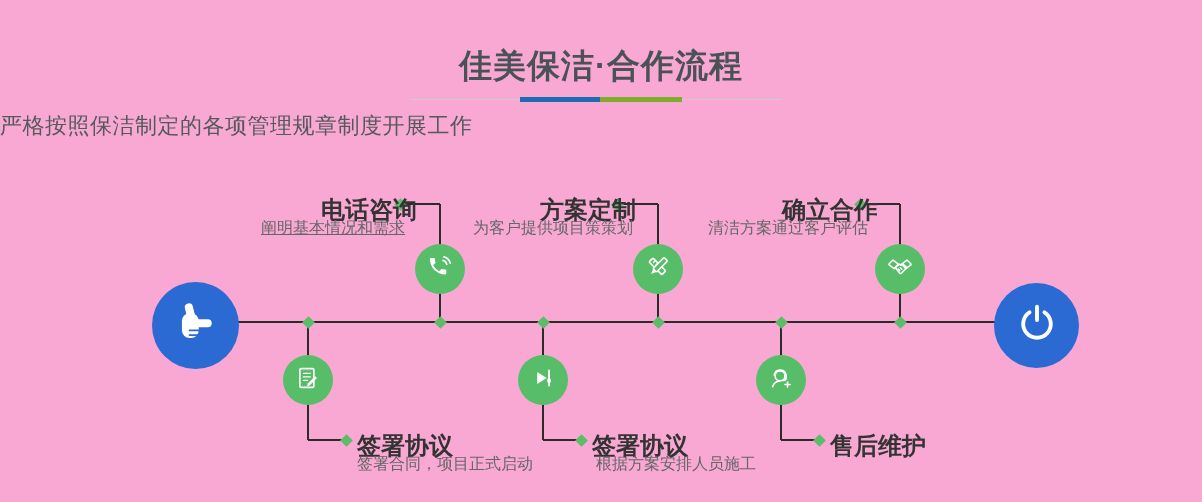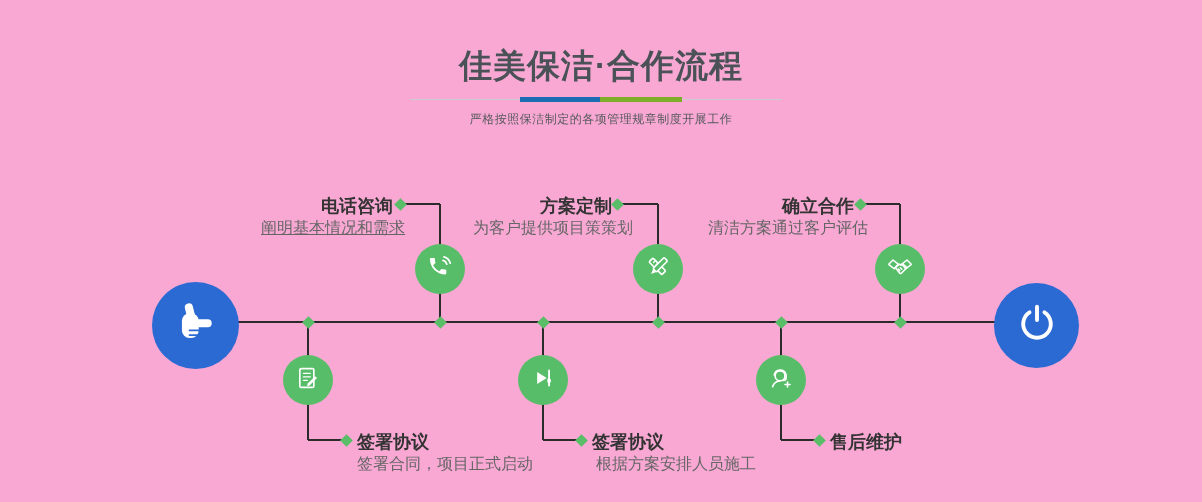--- a/index.html
+++ b/index.html
@@ -6,34 +6,34 @@
   body { font-family:"Liberation Sans","DejaVu Sans",sans-serif; background:#fff; }
   .canvas { position:relative; width:1202px; height:502px; background:#f9a8d4; overflow:hidden; }
 
   
   .main-title { position:absolute; top:44px; left:0; width:100%; text-align:center;
     font-size:33px; font-weight:bold; color:#4a5257; letter-spacing:1px; }
   .divider { position:absolute; left:410px; top:97px; width:372px; height:6px; }
   .divider .grayline { position:absolute; left:0; top:2px; width:100%; height:1px; background:#c9cdd0; }
   .divider .bluebar { position:absolute; left:110px; top:0; width:80px; height:5px; background:#1c6cb4; }
   .divider .greenbar { position:absolute; left:190px; top:0; width:82px; height:5px; background:#7ead28; }
-  .sub-title { position:absolute; top:111px; left:0; width:100%; text-align:center;
-    font-size:12px; color:#55595c; letter-spacing:0.5px; }
+  .sub-title { position:absolute; top:111px; left:0; width:100%; text-align:left;
+    font-size:22px; color:#55595c; letter-spacing:0.5px; }
 
   
   .hline { position:absolute; height:1.5px; background:#2b2b2b; }
   .vline { position:absolute; width:1.5px; background:#2b2b2b; }
   .diamond { position:absolute; width:9px; height:9px; background:#5abe68; transform:rotate(45deg); }
 
   .gcircle { position:absolute; width:50px; height:50px; border-radius:50%; background:#58bd68;
     display:flex; align-items:center; justify-content:center; z-index:2; }
   .bcircle { position:absolute; border-radius:50%; background:#2b6ad3;
     display:flex; align-items:center; justify-content:center; z-index:2; }
 
-  .step-title { position:absolute; font-size:18px; font-weight:bold; color:#333; white-space:nowrap; z-index:3; }
+  .step-title { position:absolute; font-size:24px; font-weight:bold; color:#333; white-space:nowrap; z-index:3; }
   .step-desc  { position:absolute; font-size:16px; color:#666; white-space:nowrap; z-index:3; }
 </style>
 </head>
 <body>
 
 <div class="canvas">
 
   <div class="main-title">佳美保洁·合作流程</div>
   <div class="divider">
     <div class="grayline"></div>

